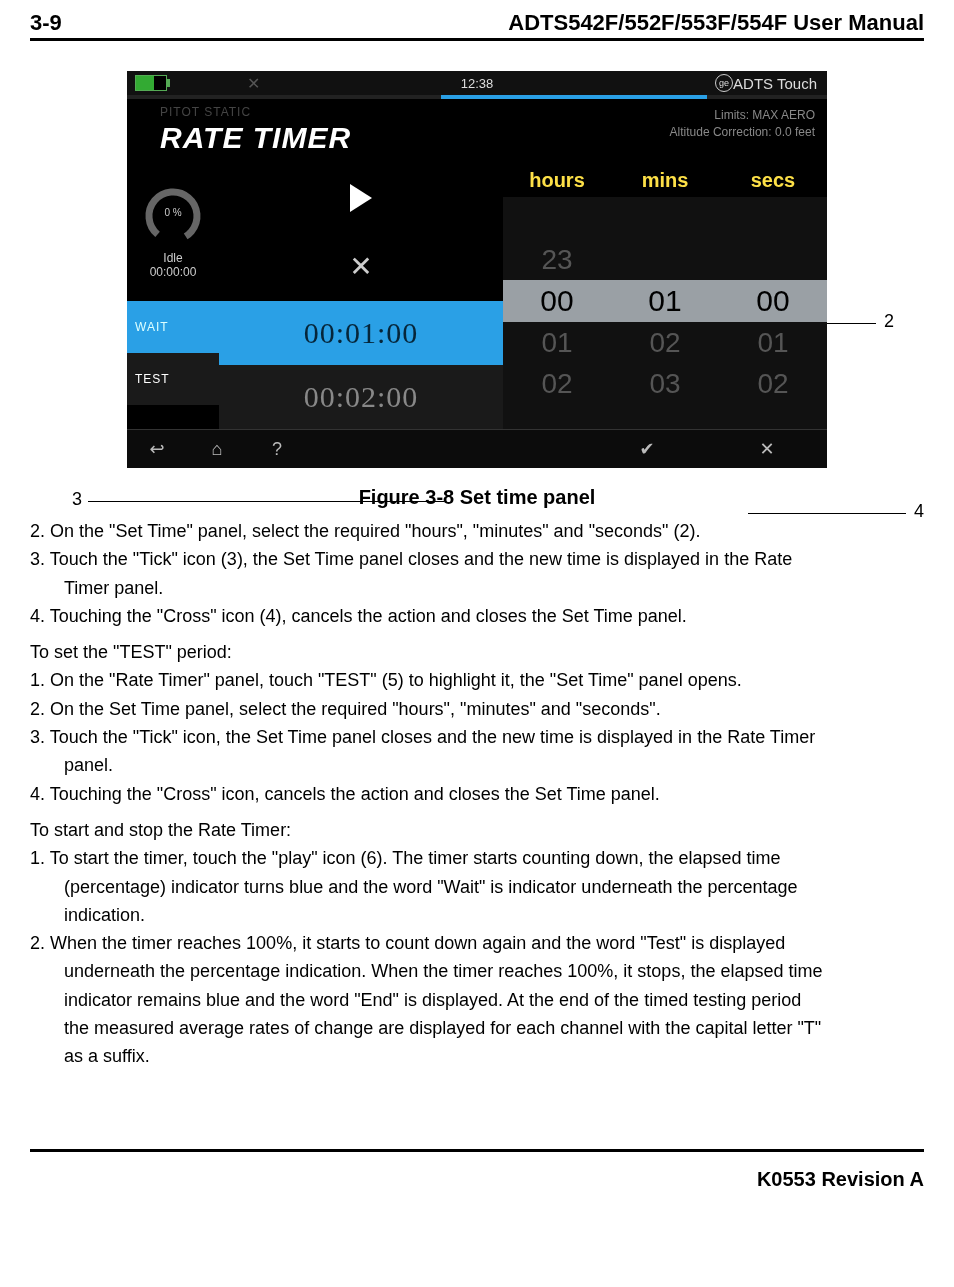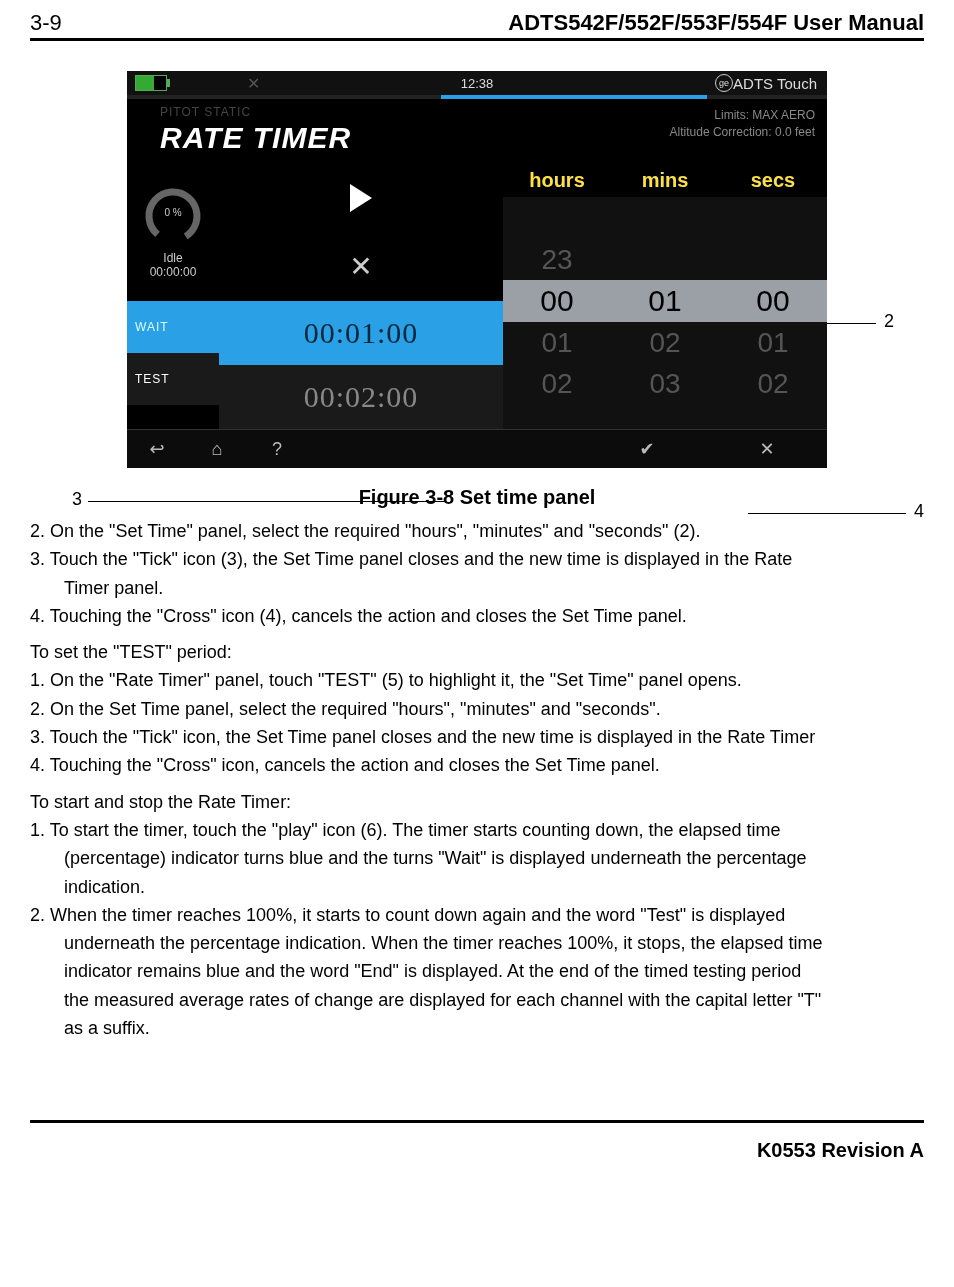--- a/index.html
+++ b/index.html
@@ -17,21 +17,21 @@
   }
   .top-bar {
     display: flex;
     justify-content: space-between;
     align-items: flex-end;
     border-bottom: 3px solid #000;
     padding: 10px 0 2px 0;
   }
   .page-num {
     font-size: 22px;
-    font-weight: normal;
+    font-weight: bold;
   }
   .manual-title {
     font-size: 22px;
     font-weight: bold;
   }
   .figure-wrap {
     position: relative;
     margin: 30px 0 0 0;
   }
   .callout {
@@ -437,25 +437,26 @@
   <div class="body-text">
     <p>2. On the "Set Time" panel, select the required "hours", "minutes" and "seconds" (2).</p>
     <p>3. Touch the "Tick" icon (3), the Set Time panel closes and the new time is displayed in the Rate</p>
     <p class="indent">Timer panel.</p>
     <p>4. Touching the "Cross" icon (4), cancels the action and closes the Set Time panel.</p>
 
     <p class="sect">To set the "TEST" period:</p>
     <p>1. On the "Rate Timer" panel, touch "TEST" (5) to highlight it, the "Set Time" panel opens.</p>
     <p>2. On the Set Time panel, select the required "hours", "minutes" and "seconds".</p>
     <p>3. Touch the "Tick" icon, the Set Time panel closes and the new time is displayed in the Rate Timer</p>
+    <p class="indent">panel.</p>
     <p>4. Touching the "Cross" icon, cancels the action and closes the Set Time panel.</p>
 
     <p class="sect">To start and stop the Rate Timer:</p>
     <p>1. To start the timer, touch the "play" icon (6). The timer starts counting down, the elapsed time</p>
-    <p class="indent">(percentage) indicator turns blue and the turns "Wait" is displayed underneath the percentage</p>
+    <p class="indent">(percentage) indicator turns blue and the word "Wait" is indicator underneath the percentage</p>
     <p class="indent">indication.</p>
     <p>2. When the timer reaches 100%, it starts to count down again and the word "Test" is displayed</p>
     <p class="indent">underneath the percentage indication. When the timer reaches 100%, it stops, the elapsed time</p>
     <p class="indent">indicator remains blue and the word "End" is displayed. At the end of the timed testing period</p>
     <p class="indent">the measured average rates of change are displayed for each channel with the capital letter "T"</p>
     <p class="indent">as a suffix.</p>
   </div>
 
   <div class="footer">
     <span>K0553 Revision A</span>

